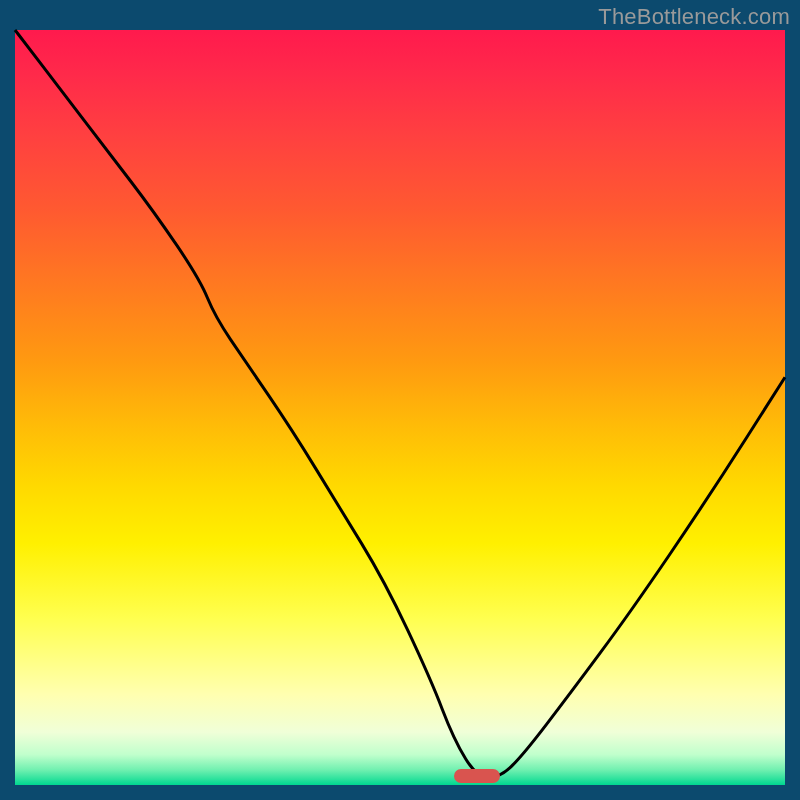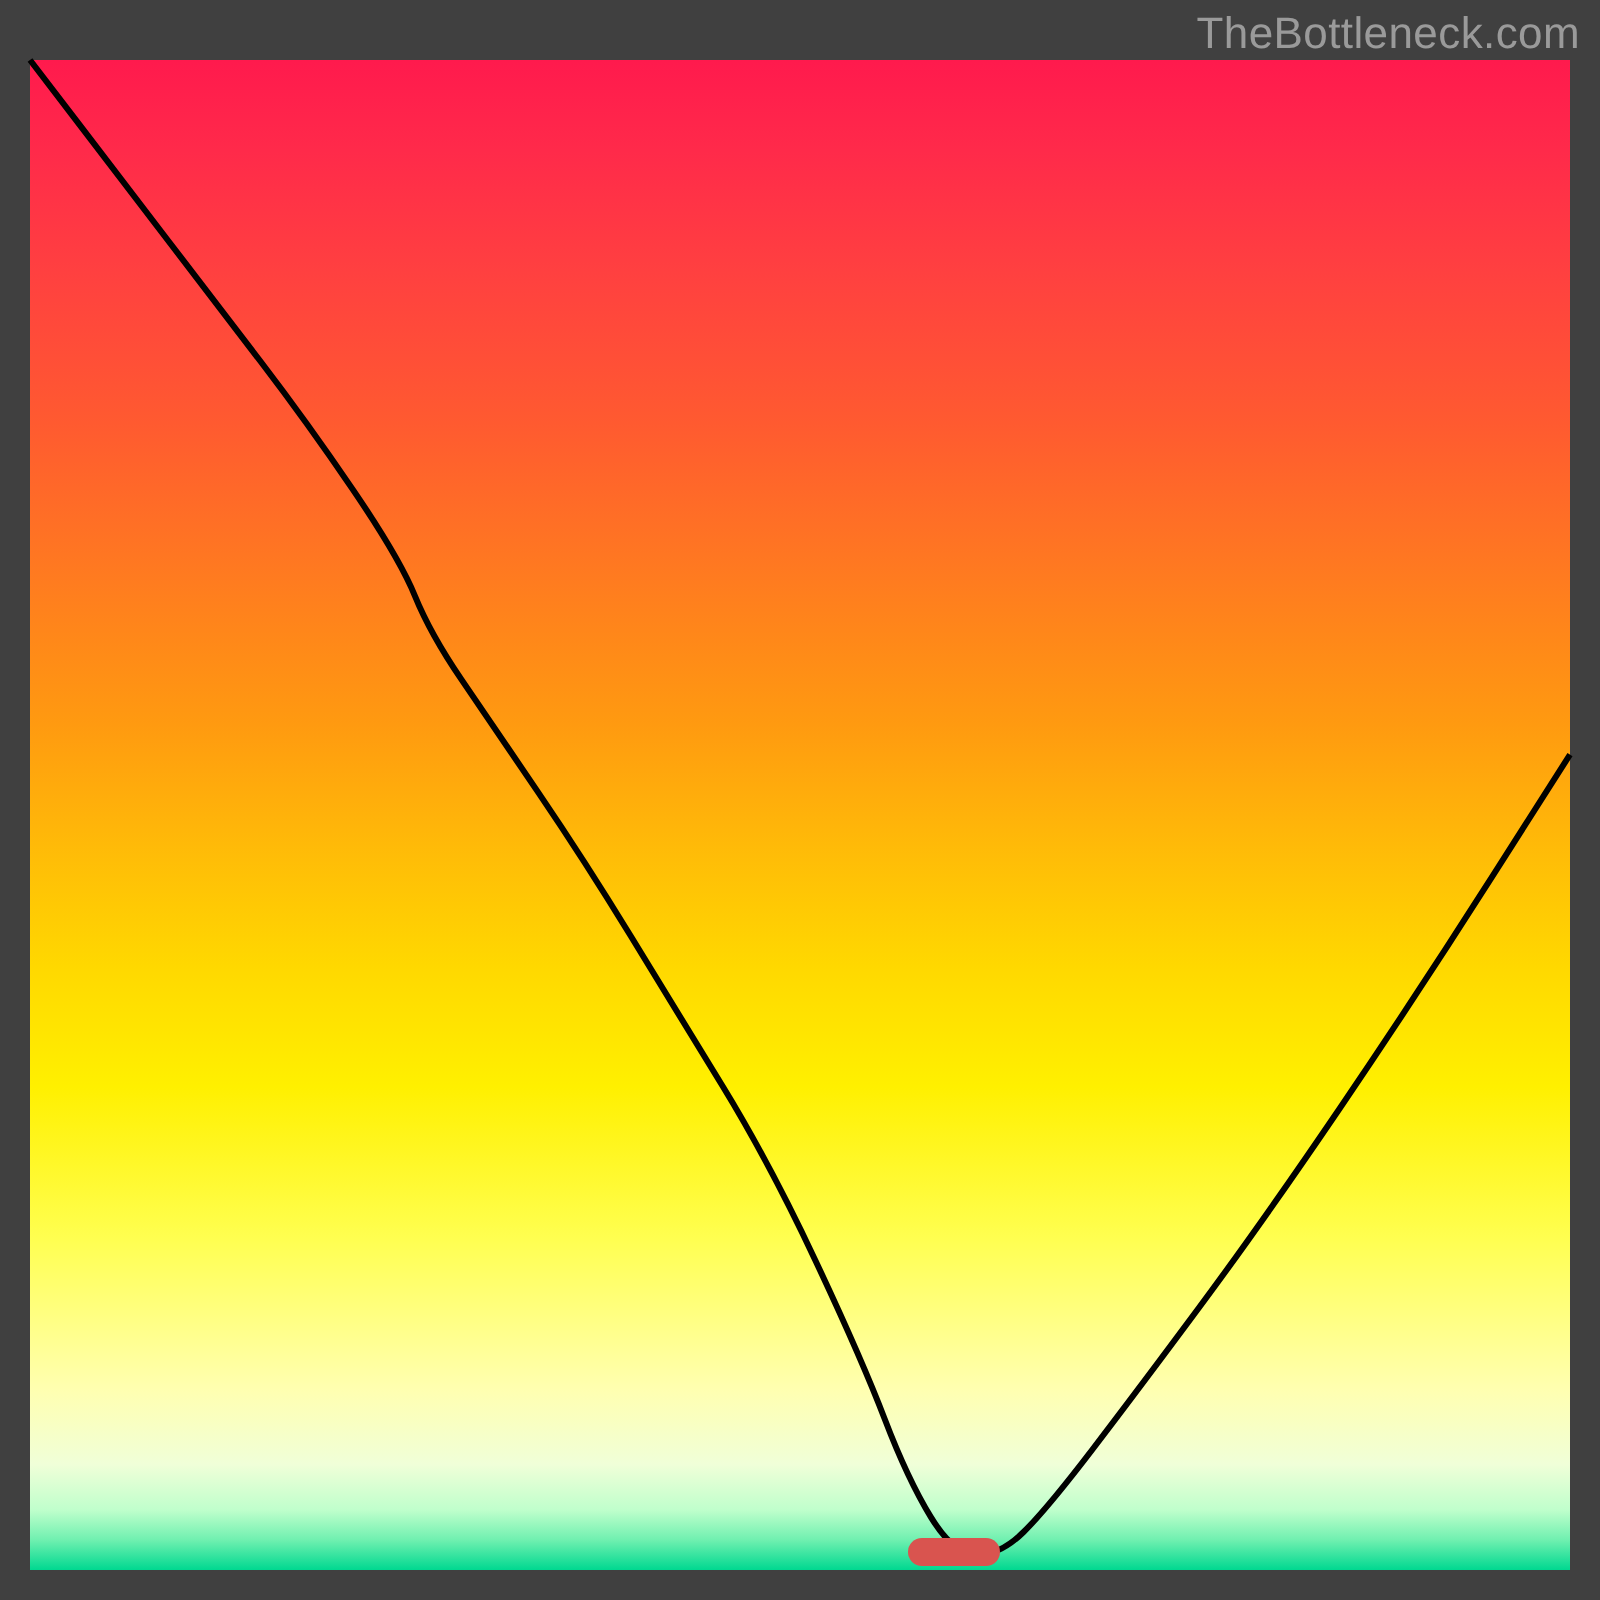--- a/index.html
+++ b/index.html
@@ -8,21 +8,21 @@
     width: 800px;
     height: 800px;
     background: #000;
     overflow: hidden;
     font-family: Arial, Helvetica, sans-serif;
   }
   .frame {
     position: relative;
     width: 800px;
     height: 800px;
-    background: #404040;
+    background: #0c4a6e;
     text-align: right;
   }
   .plot-area {
     position: absolute;
     left: 15px;
     top: 30px;
     width: 770px;
     height: 755px;
     background: linear-gradient(to bottom,
       #ff1a4d 0%,

